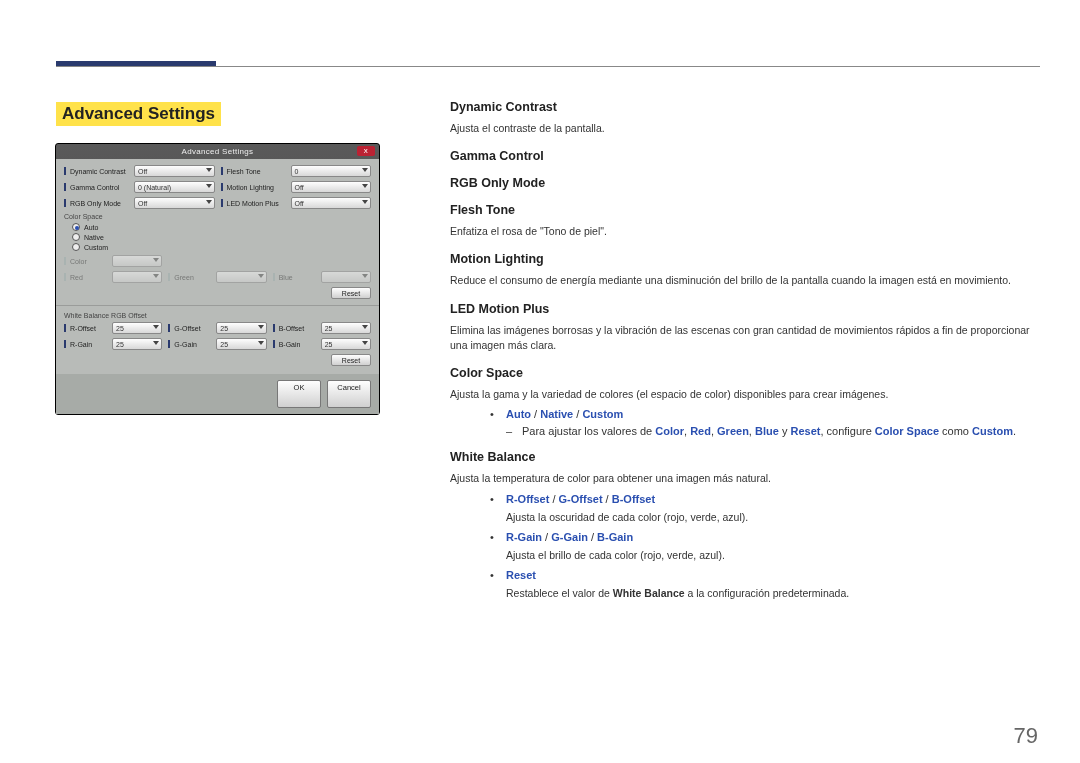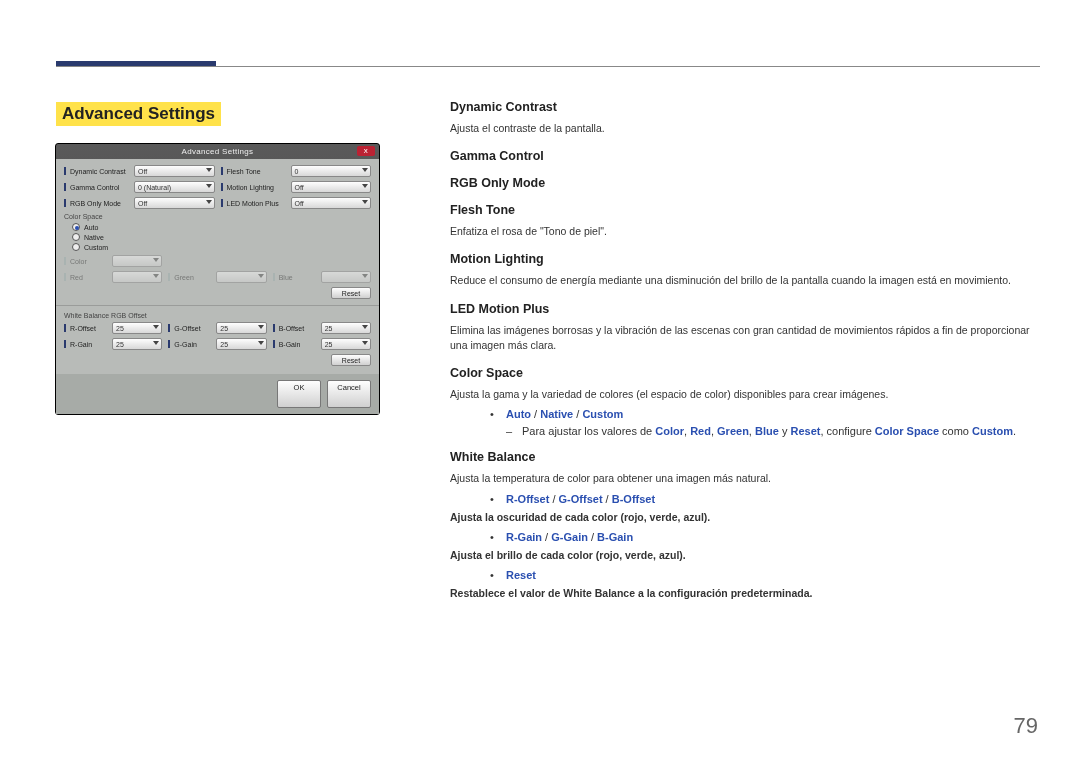--- a/index.html
+++ b/index.html
@@ -22,21 +22,21 @@
   .top-accent {
     position: absolute;
     top: 61px;
     left: 56px;
     width: 160px;
     height: 5px;
     background: #2a3a6e;
   }
   .page-num {
     position: absolute;
-    bottom: 24px;
+    bottom: 14px;
     right: 42px;
     font-size: 22px;
     color: #666;
     font-weight: 300;
   }
   .heading-highlight {
     position: absolute;
     top: 102px;
     left: 56px;
     background: #ffe24a;
@@ -59,21 +59,21 @@
     color: #222;
     margin-bottom: 7px;
   }
   .sect p { font-size: 10.5px; color: #333; line-height: 1.45; }
   .accent { color: #2a4fb0; font-weight: 700; }
   .bullet-list { margin: 6px 0 0 40px; }
   .bullet-row { display: flex; gap: 10px; margin-bottom: 5px; }
   .bullet-row .mark { color: #333; width: 6px; }
   .dash-row { display: flex; gap: 10px; margin: 4px 0 0 16px; }
   .dash-row .mark { width: 6px; }
-  .sub-desc { margin-top: 2px; margin-bottom: 5px; font-size: 10.5px; font-weight: bold; }
+  .sub-desc { margin-left: 56px; margin-top: 2px; margin-bottom: 5px; font-size: 10.5px; }
   
   .dialog {
     position: absolute;
     top: 143px;
     left: 55px;
     width: 325px;
     background: linear-gradient(#5a5a5a,#3a3a3a);
     border: 1px solid #000;
     border-radius: 3px;
     font-size: 8px;

